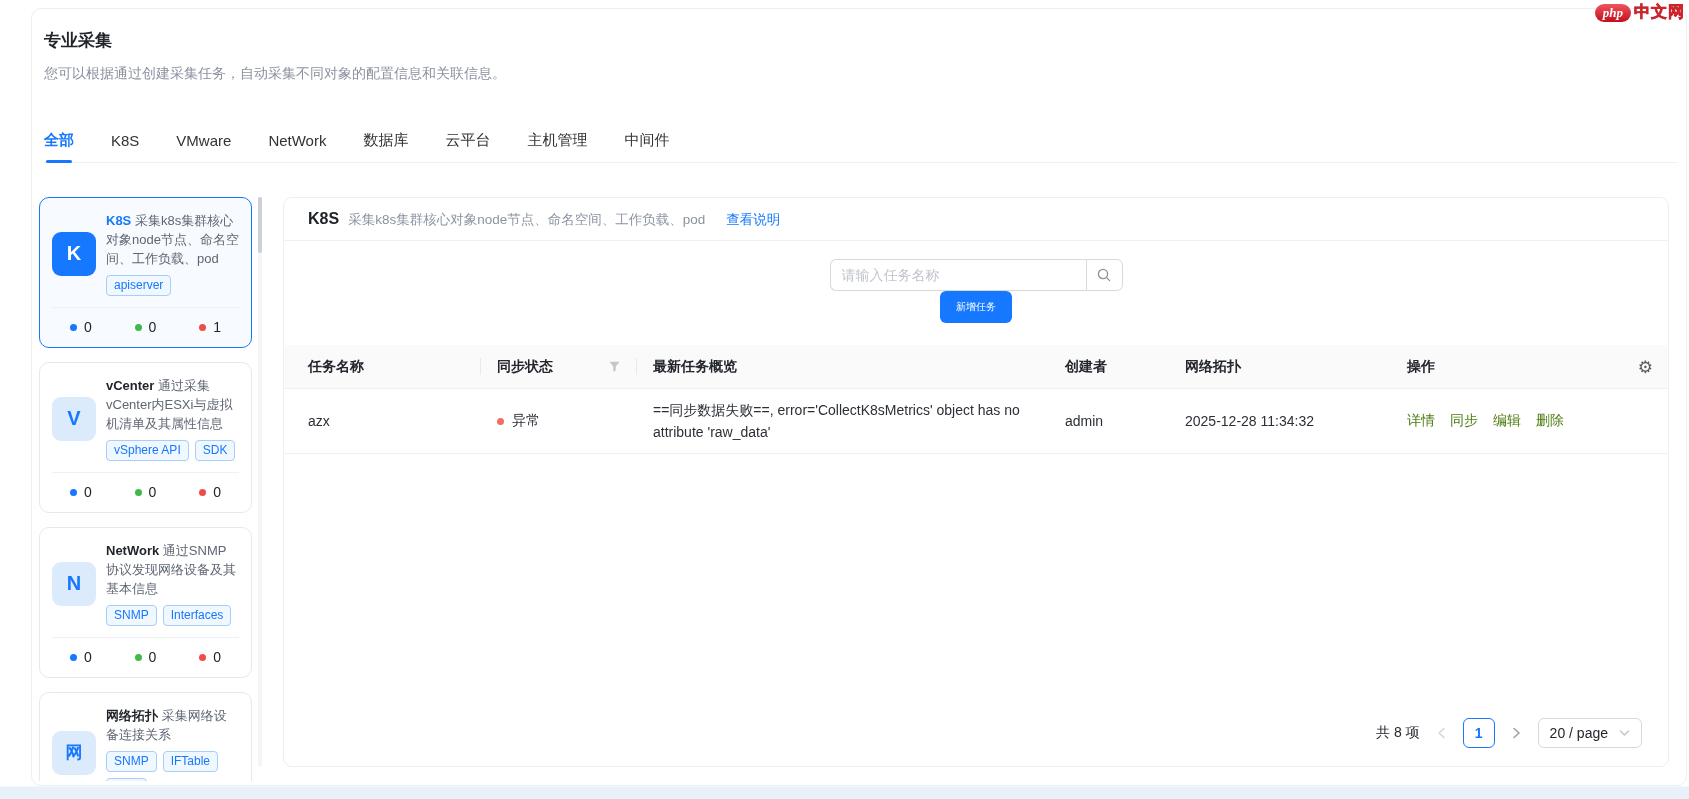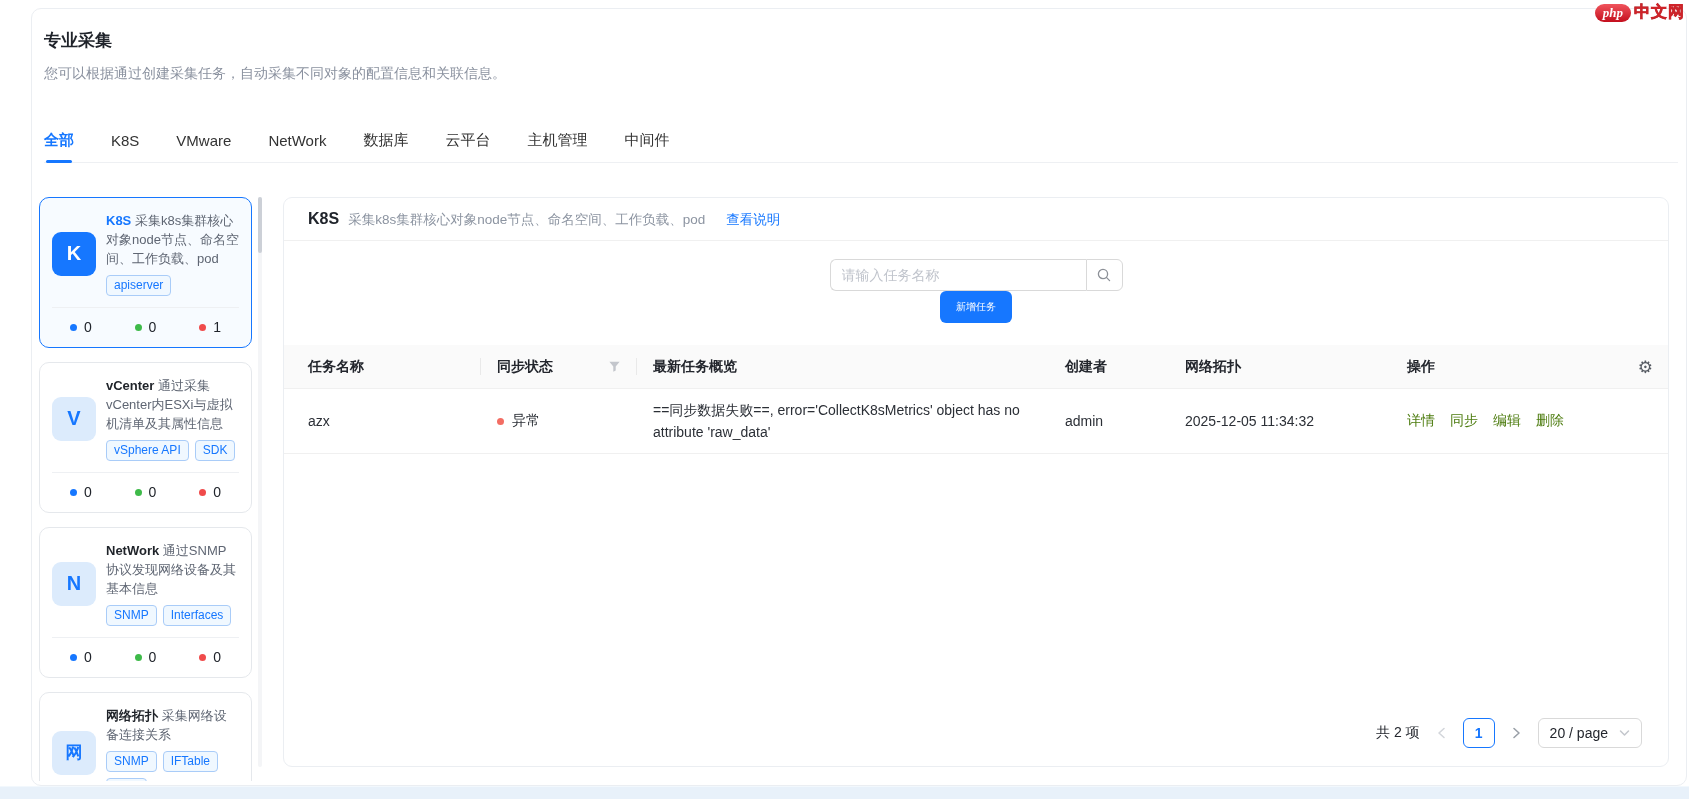--- a/index.html
+++ b/index.html
@@ -282,33 +282,33 @@
       </div>
 
       <div class="trow">
         <div class="cell c1">azx</div>
         <div class="cell c2">
           <span class="status-dot"></span>
           <span>异常</span>
         </div>
         <div class="cell c3 overview">==同步数据失败==, error='CollectK8sMetrics' object has no attribute 'raw_data'</div>
         <div class="cell c4">admin</div>
-        <div class="cell c5">2025-12-05 11:34:32</div>
+        <div class="cell c5">2025-12-28 11:34:32</div>
         <div class="cell c6 actions">
           <a>详情</a>
           <a>同步</a>
           <a>编辑</a>
           <a>删除</a>
         </div>
       </div>
 
       <div class="spacer"></div>
 
       <div class="pagination">
-        <span class="pg-total">共 2 项</span>
+        <span class="pg-total">共 8 项</span>
         <span class="pg-arrow">
           <svg width="9" height="12" viewBox="0 0 9 12">
             <polyline points="7,1.5 2,6 7,10.5" fill="none" stroke="#d3d6db" stroke-width="1.6" stroke-linecap="round" stroke-linejoin="round"></polyline>
           </svg>
         </span>
         <span class="pg-num">1</span>
         <span class="pg-arrow">
           <svg width="9" height="12" viewBox="0 0 9 12">
             <polyline points="2,1.5 7,6 2,10.5" fill="none" stroke="#9aa0a8" stroke-width="1.6" stroke-linecap="round" stroke-linejoin="round"></polyline>
           </svg>

